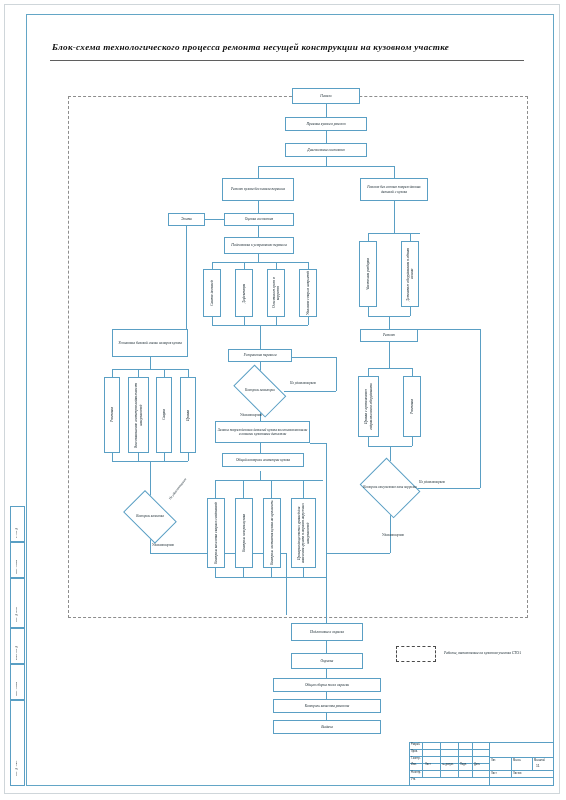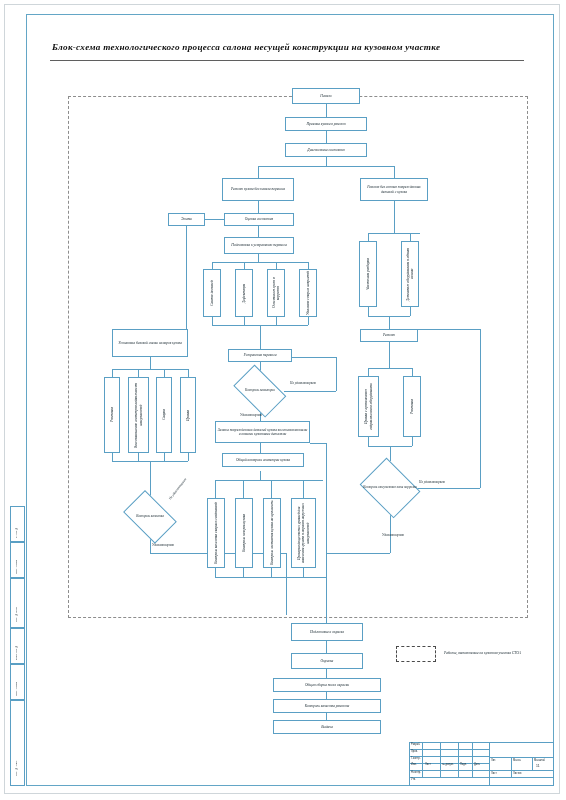--- a/index.html
+++ b/index.html
@@ -69,21 +69,21 @@
           font-family:"Liberation Sans",sans-serif;}
 </style>
 </head>
 <body>
 
 <div id="sheet">
 
   <div class="frame-outer"></div>
   <div class="frame-inner"></div>
 
-  <div id="doc-title">Блок-схема технологического процесса салона несущей конструкции на кузовном участке</div>
+  <div id="doc-title">Блок-схема технологического процесса ремонта несущей конструкции на кузовном участке</div>
   <div class="title-rule"></div>
 
   <div class="scope" style="left:68px;top:96px;width:460px;height:522px;"></div>
 
   <div class="ln lnv" style="left:326px;top:104px;height:13px;"></div>
   <div class="ln lnv" style="left:326px;top:131px;height:12px;"></div>
   <div class="ln lnv" style="left:326px;top:157px;height:9px;"></div>
 
   <div class="ln lnh" style="left:258px;top:166px;width:136px;"></div>
   <div class="ln lnv" style="left:258px;top:166px;height:12px;"></div>

